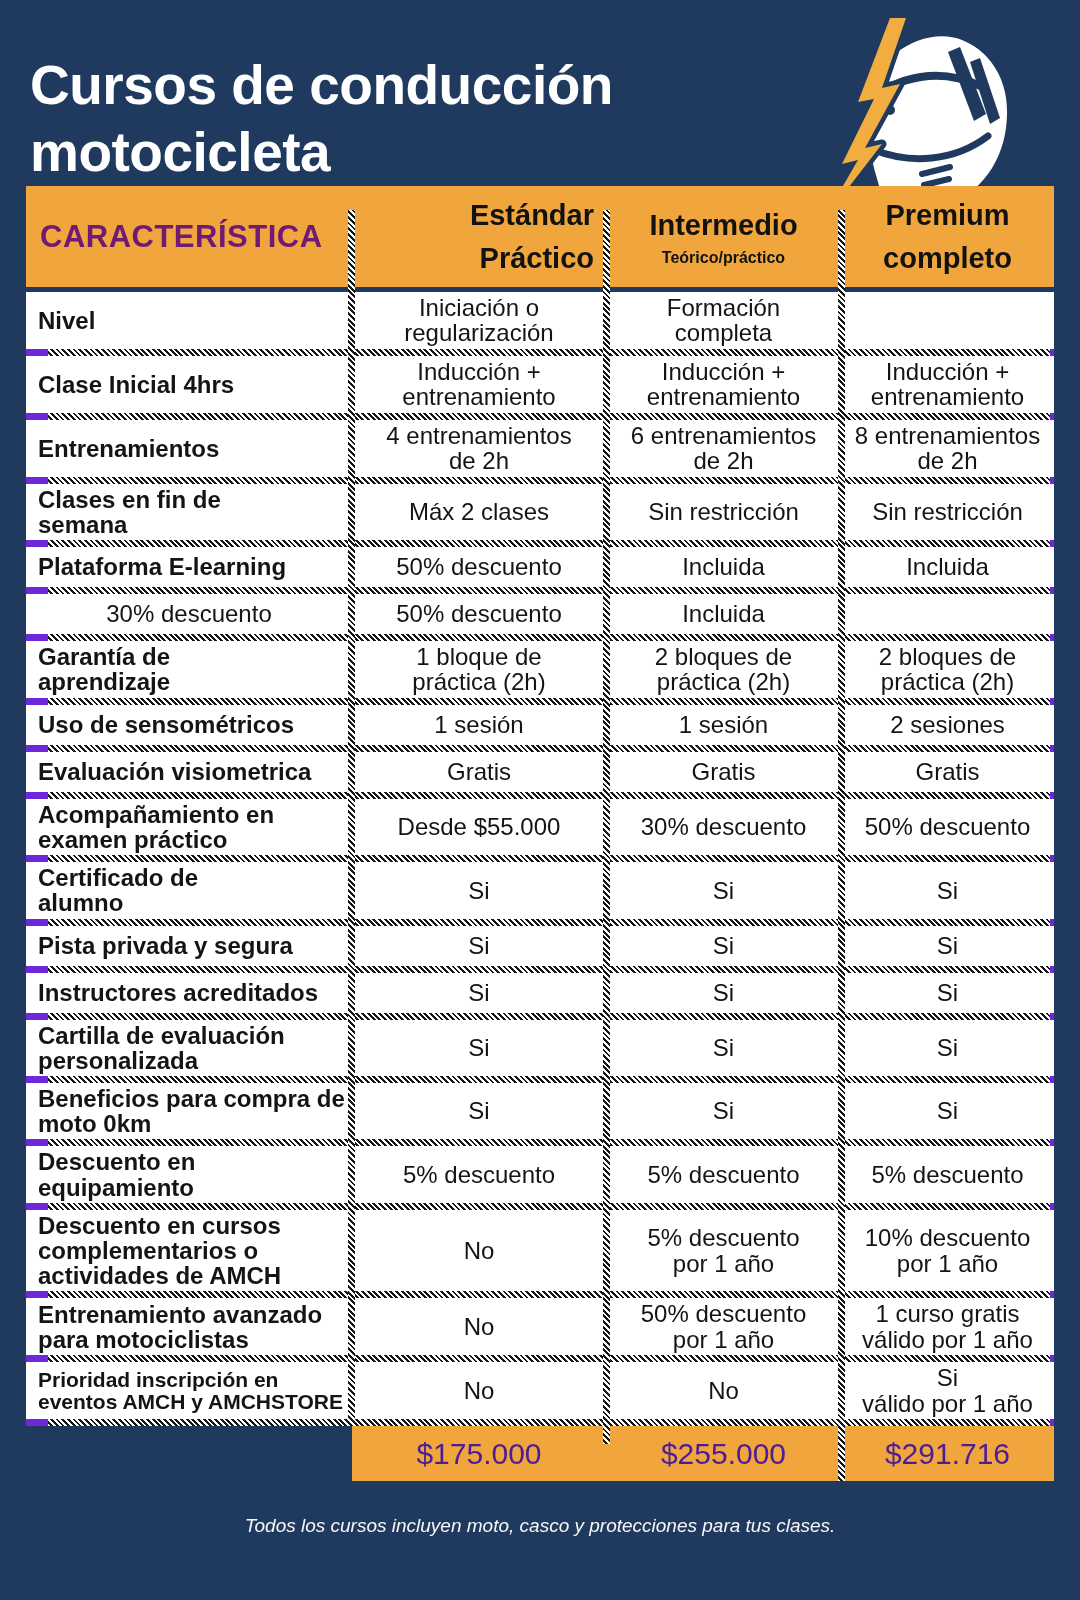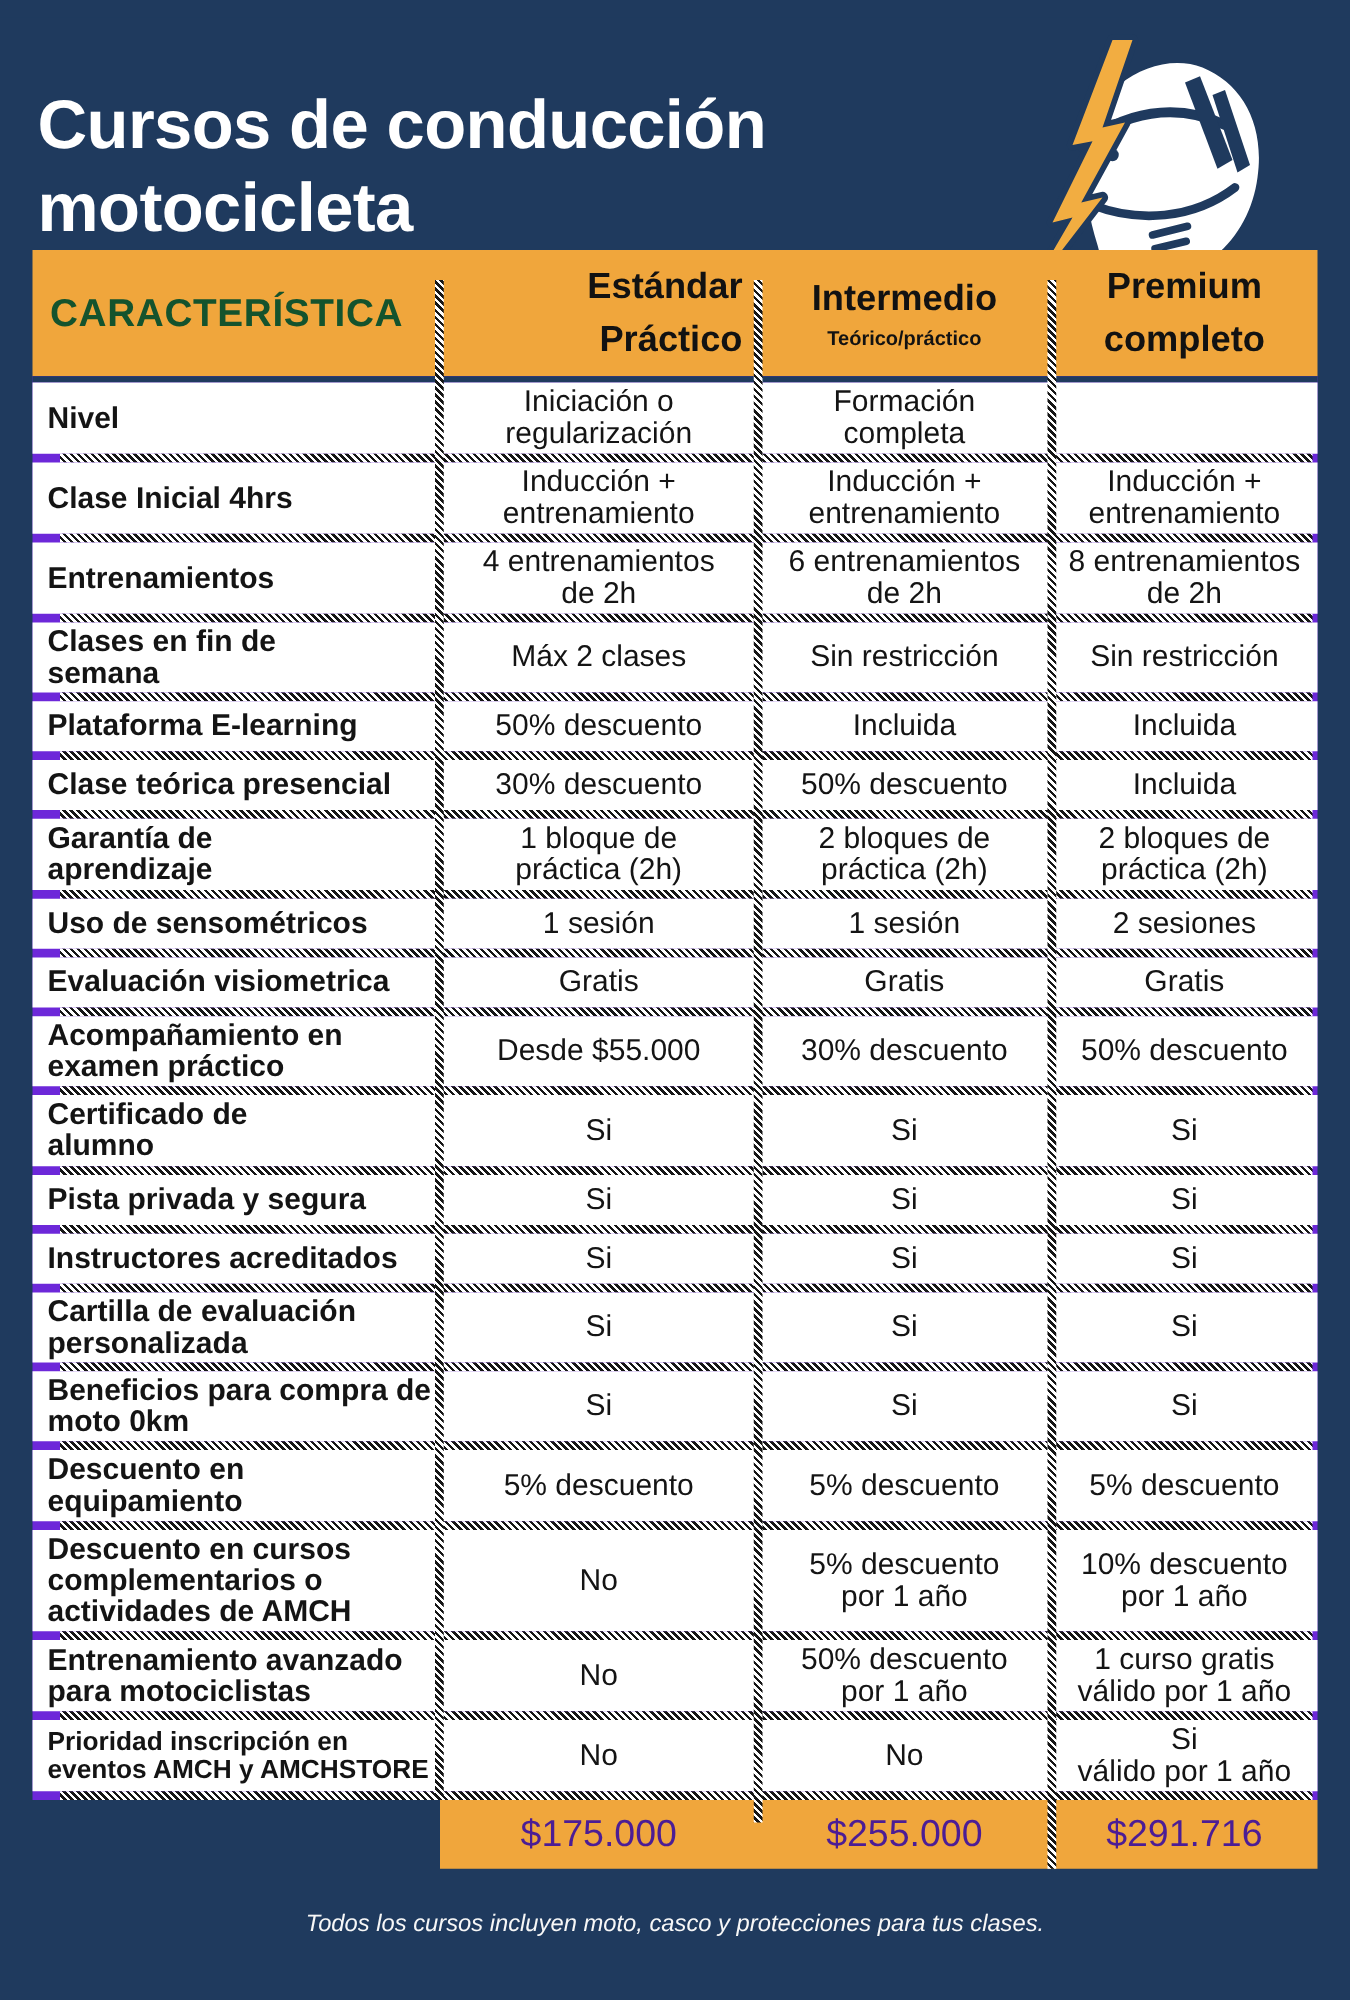--- a/index.html
+++ b/index.html
@@ -5,38 +5,38 @@
   * { margin: 0; padding: 0; box-sizing: border-box; }
   html, body { width: 1080px; height: 1600px; }
   body {
     background: #1f3a5e;
     font-family: "Liberation Sans", "DejaVu Sans", sans-serif;
     overflow: hidden;
   }
   .page { position: relative; width: 1080px; height: 1600px; background: #1f3a5e; }
 
   
-  .hero { position: relative; height: 186px; margin-top: 14px; }
+  .hero { position: relative; height: 186px; }
   .page-title {
     position: absolute; top: 52px; left: 30px;
     color: #ffffff; font-size: 55px; font-weight: 700;
     line-height: 1.22; letter-spacing: -0.5px;
     white-space: pre-line;
   }
   .hero-icon { position: absolute; top: 12px; right: 58px; width: 220px; height: 222px; }
 
   
   .table-wrap { position: relative; margin-left: 26px; width: 1028px; }
   .thead {
     display: grid; grid-template-columns: 326px 254px 235px 213px;
     align-items: center; background: #f0a63c; min-height: 101px;
   }
   .feature-head {
     font-size: 31px; font-weight: 700; letter-spacing: 0.5px;
-    color: #14532d; padding-left: 14px;
+    color: #701a75; padding-left: 14px;
   }
   .col-head { text-align: center; color: #121212; font-weight: 700; line-height: 1.45; }
   .col-head .hl { display: block; font-size: 29px; }
   .col-head.align-right { text-align: right; padding-right: 12px; }
   .col-head .hl.small { font-size: 16px; }
 
   .tbody { background: #6d28d9; border-top: 5px solid #1f3a5e; }
   .trow {
     display: grid; grid-template-columns: 326px 254px 235px 213px;
     align-items: center; min-height: 40px; padding: 3px 0; background: #ffffff;
@@ -167,21 +167,20 @@
         </div>
         <div class="hdiv"></div>
         <div class="trow">
           <div class="cell feature">Plataforma E-learning</div>
           <div class="cell value">50% descuento</div>
           <div class="cell value">Incluida</div>
           <div class="cell value">Incluida</div>
         </div>
         <div class="hdiv"></div>
         <div class="trow">
-          <div class="cell feature">Clase teórica presencial</div>
           <div class="cell value">30% descuento</div>
           <div class="cell value">50% descuento</div>
           <div class="cell value">Incluida</div>
         </div>
         <div class="hdiv"></div>
         <div class="trow">
           <div class="cell feature">Garantía de
 aprendizaje</div>
           <div class="cell value">1 bloque de
 práctica (2h)</div>

